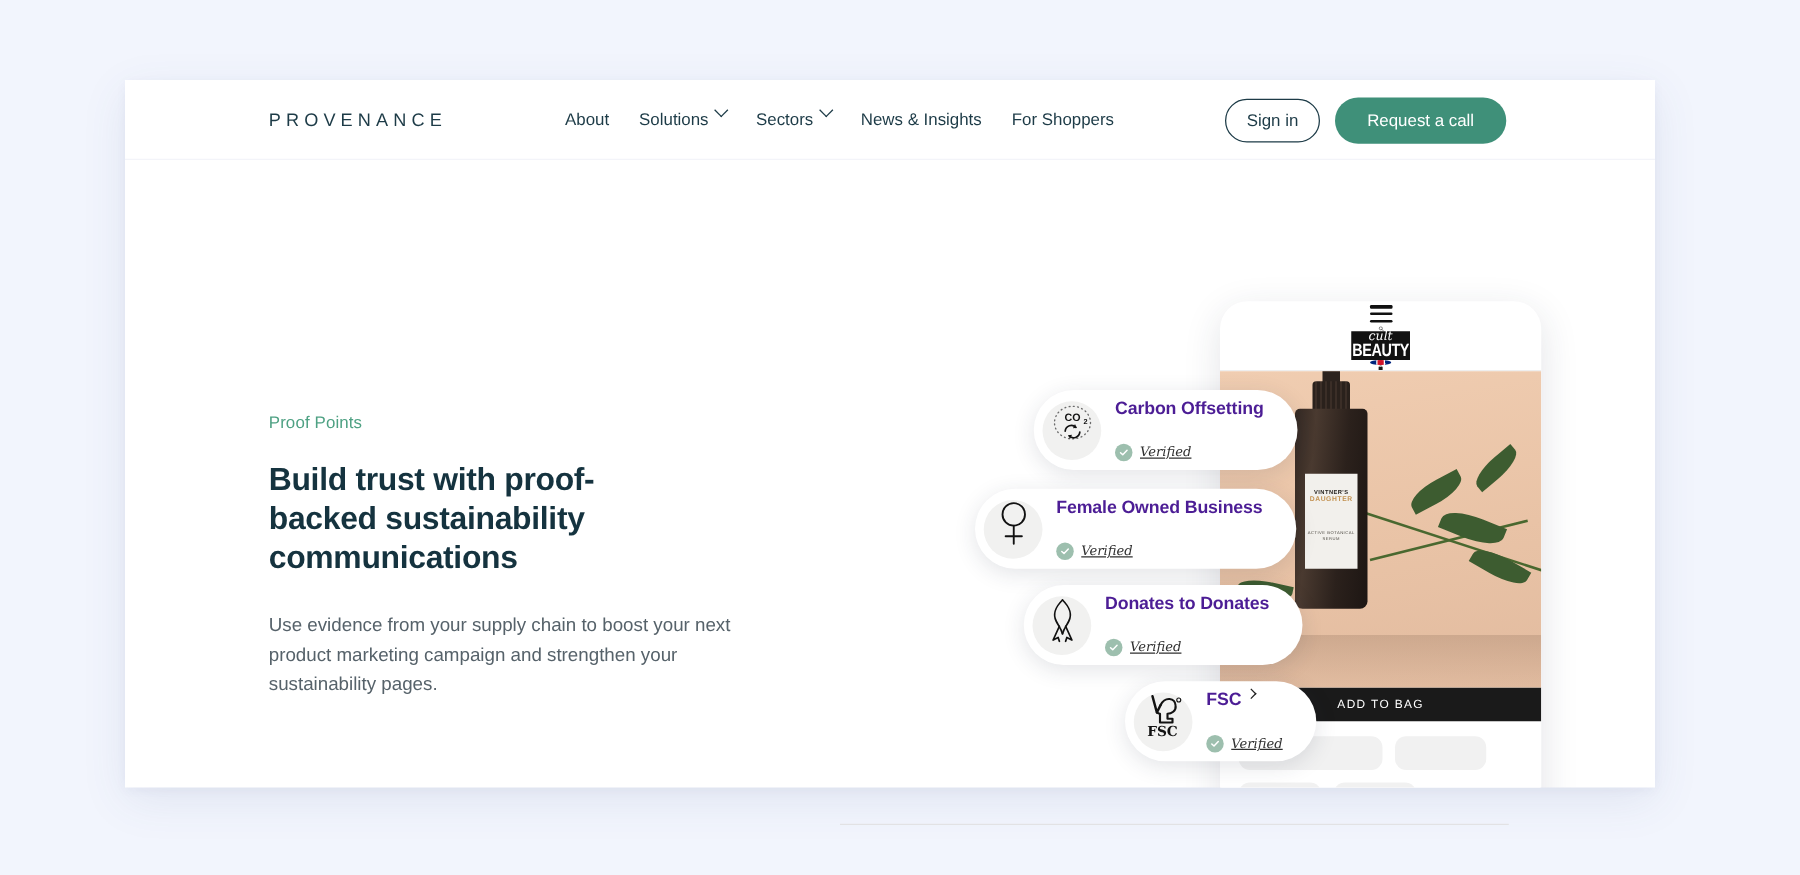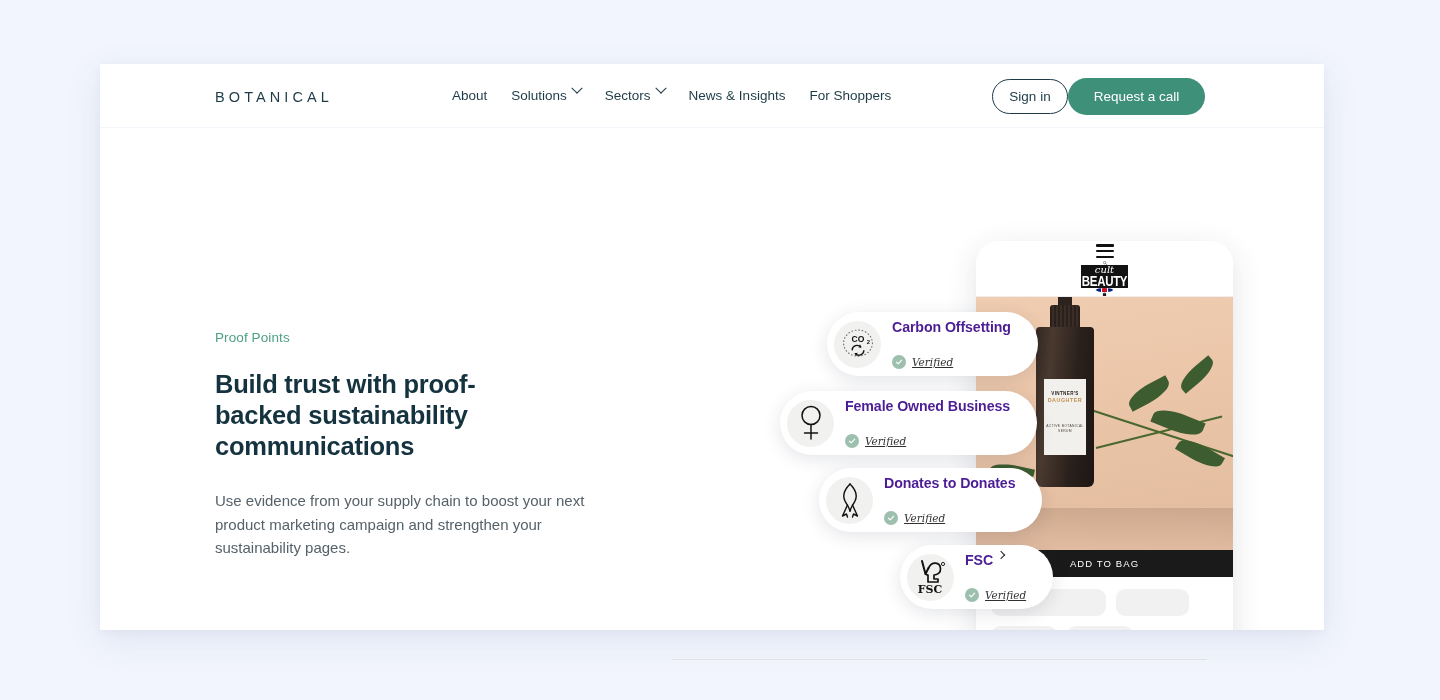--- a/index.html
+++ b/index.html
@@ -75,20 +75,21 @@
     border-bottom: 1.6px solid #1d3b47;
     transform: rotate(45deg) translate(-2px, -2px);
   }
 
   .header-actions {
     position: absolute;
     right: 119px;
     top: 14px;
     display: flex;
     align-items: center;
+    gap: 12px;
   }
 
   .btn-signin {
     width: 76px;
     height: 35px;
     border-radius: 18px;
     border: 1.3px solid #1d3b47;
     background: #ffffff;
     color: #1d3b47;
     font-size: 13.5px;
@@ -354,21 +355,20 @@
     z-index: 5;
   }
 
   .pill-icon {
     width: 47px;
     height: 47px;
     min-width: 47px;
     border-radius: 50%;
     background: #f1f1f0;
     display: flex;
-    align-items: center;
     justify-content: center;
     margin-right: 11px;
   }
 
   .pill-text { padding-right: 20px; }
 
   .pill-title {
     font-size: 14.2px;
     font-weight: 700;
     color: #4c1d95;
@@ -422,21 +422,21 @@
     background: #e2e2e4;
   }
 </style>
 </head>
 <body>
 
 <div class="page-card">
 
   <header class="site-header">
 
-    <div class="brand">BOTANICAL</div>
+    <div class="brand">PROVENANCE</div>
 
     <nav class="nav">
       <div class="nav-item">
         <span>About</span>
       </div>
       <div class="nav-item">
         <span>Solutions</span>
         <i class="chev"></i>
       </div>
       <div class="nav-item">

